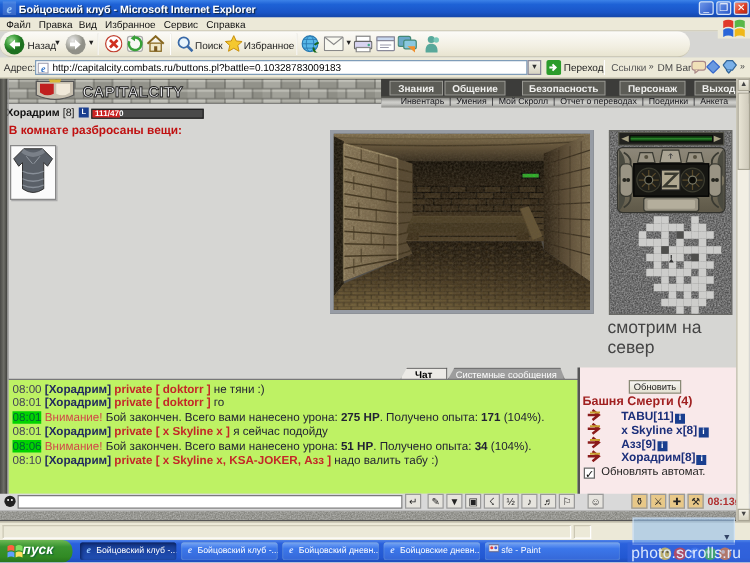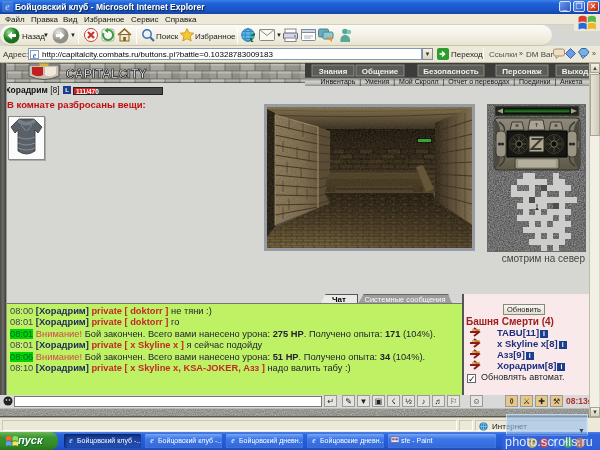--- a/index.html
+++ b/index.html
@@ -573,21 +573,21 @@
       <g fill="#4e4e4c">
           <rect x="42" y="93" width="6" height="6"></rect>
           <rect x="66" y="99" width="6" height="6"></rect>
           <rect x="54" y="81" width="6" height="6"></rect>
         </g>
       <path d="M50 103 L52 106 L48 106 Z" fill="#333"></path>
       <path d="M50 100 L50 103" stroke="#333" stroke-width="1"></path>
     </svg>
   </div>
 
-  <div class="abs" style="left:486px;top:253px;width:99px;text-align:right;font-size:10px;color:#444">смотрим на север</div>
+  <div class="abs" style="left:486px;top:253px;width:99px;font-size:14px;color:#444">смотрим на север</div>
 
   <div class="chattab" id="tab1">Чат</div>
   <div class="chattab" id="tab2">Системные сообщения</div>
   <div id="chatline"></div>
 
   <div id="chatbox">
     <div class="cl" style="top:2px"><span class="ct">08:00</span> <span class="cn">[Хорадрим]</span> <span class="cp">private [ doktorr ]</span> <span class="cm">не тяни :)</span></div>
     <div class="cl" style="top:13px"><span class="ct">08:01</span> <span class="cn">[Хорадрим]</span> <span class="cp">private [ doktorr ]</span> <span class="cm">го</span></div>
     <div class="cl" style="top:25px"><span class="ctg">08:01</span> <span class="cw">Внимание!</span> <span class="cm">Бой закончен. Всего вами нанесено урона: <b>275 HP</b>. Получено опыта: <b>171</b> (104%).</span></div>
     <div class="cl" style="top:36px"><span class="ct">08:01</span> <span class="cn">[Хорадрим]</span> <span class="cp">private [ x Skyline x ]</span> <span class="cm">я сейчас подойду</span></div>
@@ -659,28 +659,20 @@
 
   <div id="sbar">
     <div class="sbtn" style="top:0px">▲</div>
     <div id="sthumb"></div>
     <div class="sbtn" style="top:344px">▼</div>
   </div>
 
   <div id="statusbar">
     <div class="spane" style="left:2px;width:455px"></div>
     <div class="spane" style="left:459px;width:14px"></div>
-    <div class="spane" style="left:475px;width:112px">
-      <svg class="abs" style="left:3px;top:1px" width="9" height="9" viewBox="0 0 9 9">
-          <circle cx="4.5" cy="4.5" r="4.2" fill="#3a78c8"></circle>
-          <path d="M0.5 4.5 L8.5 4.5 M4.5 0.5 L4.5 8.5" stroke="#8fc" stroke-width="0.5"></path>
-          <ellipse cx="4.5" cy="4.5" rx="2" ry="4.2" fill="none" stroke="#8fc" stroke-width="0.5"></ellipse>
-        </svg>
-      <span class="abs" style="left:16px;top:1px">Интернет</span>
-    </div>
   </div>
 
   <div id="taskbar">
     <div id="startbtn">
       <svg class="abs" style="left:5px;top:2px" width="14" height="14" viewBox="0 0 14 14">
         <path d="M1 3 Q4 1 6.5 3 L6.5 7 Q4 5.5 1 7 Z" fill="#ff6040"></path>
         <path d="M7.5 3 Q10 1 13 3 L13 7 Q10 5.5 7.5 7 Z" fill="#80e060"></path>
         <path d="M1 8 Q4 6.5 6.5 8 L6.5 12 Q4 10.5 1 12 Z" fill="#60a0ff"></path>
         <path d="M7.5 8 Q10 6.5 13 8 L13 12 Q10 10.5 7.5 12 Z" fill="#ffe060"></path>
       </svg>

